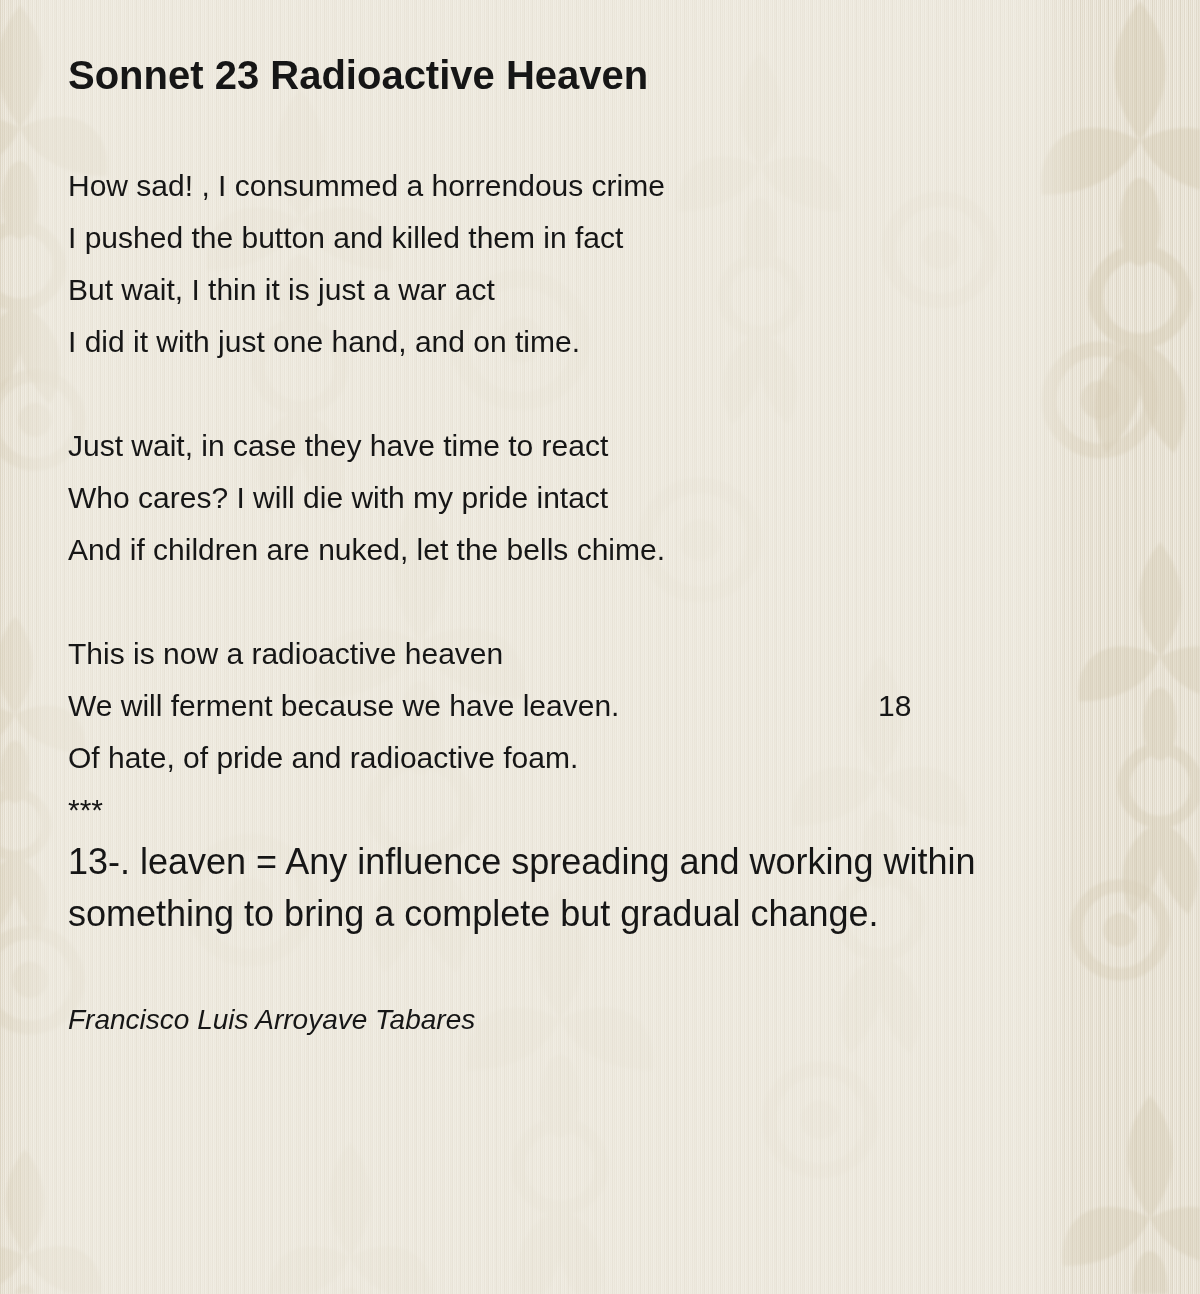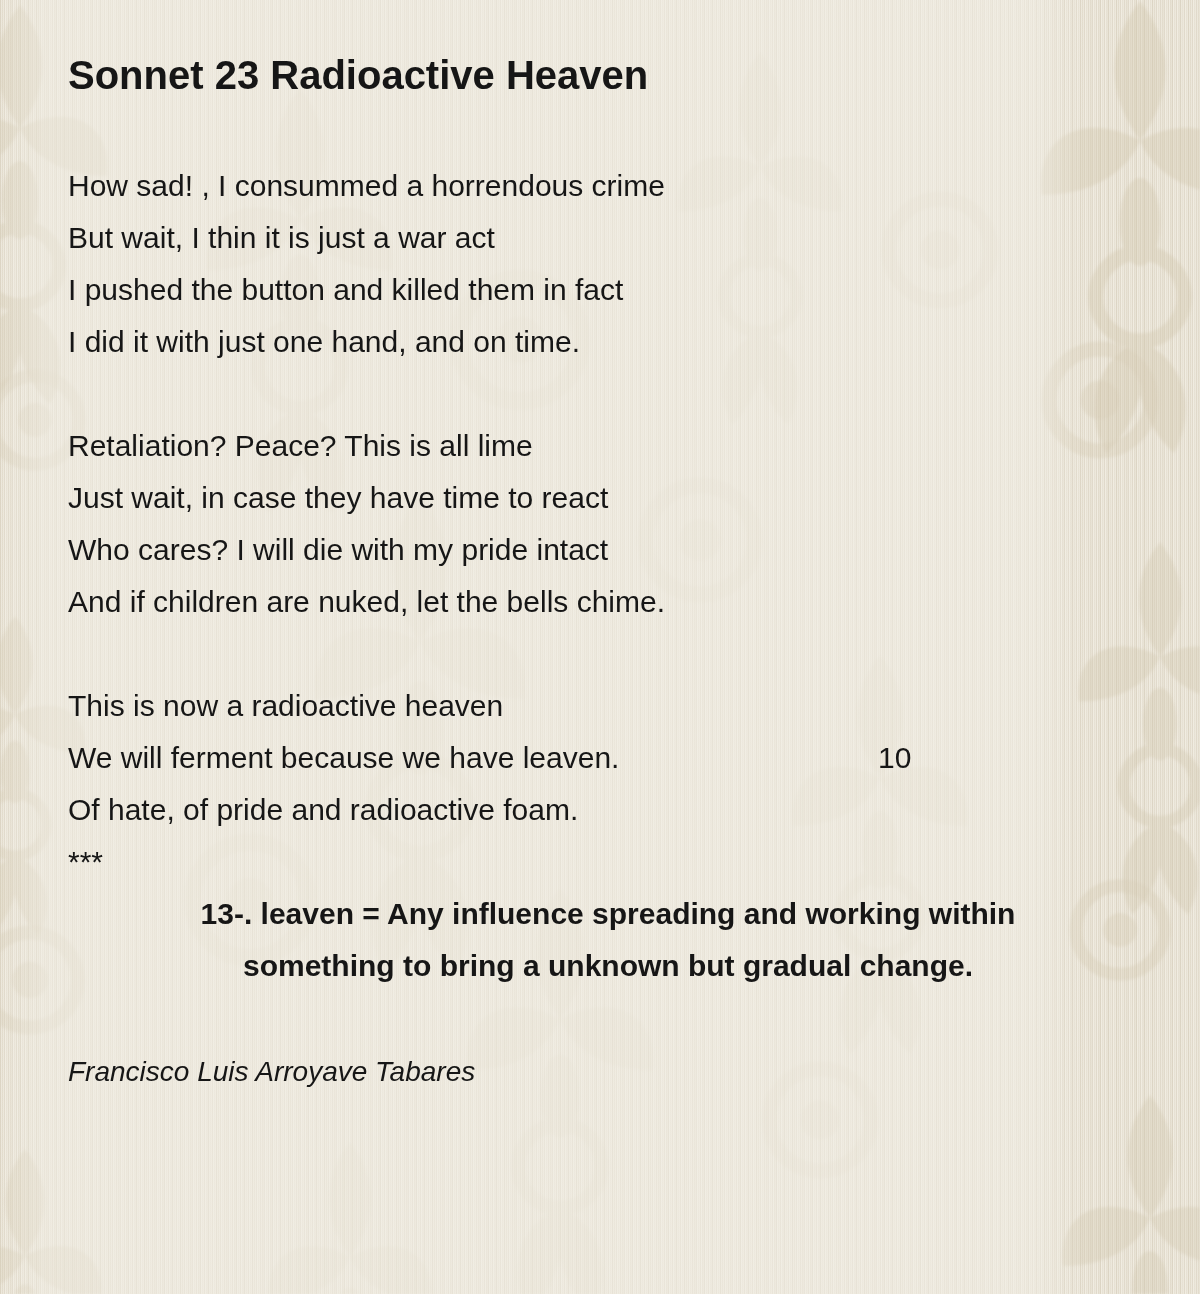--- a/index.html
+++ b/index.html
@@ -47,21 +47,21 @@
     font-size:40px;line-height:46px;font-weight:bold;
   }
   #poem{
     margin-top:62px;
     font-size:30px;font-weight:normal;line-height:52px;
   }
   .stanza:not(:last-child){margin-bottom:52px;}
   .poem-line{position:relative;white-space:pre;}
   .line-note{position:absolute;left:810px;top:0;}
   #footnote{
-    font-size:30px;font-weight:bold;line-height:52px;text-align:center;
+    font-size:36px;font-weight:normal;line-height:52px;
   }
   .author{
     margin-top:56px;
     font-size:28px;line-height:48px;
     font-style:italic;font-weight:400;
   }
 </style>
 </head>
 <body>
 
@@ -108,37 +108,36 @@
     <use href="#fleur" transform="translate(350,1240) scale(1.4)" opacity="0.28"></use>
   </svg>
 
   <div class="bg-wash"></div>
 
   <div class="content">
     <h1 class="title">Sonnet 23 Radioactive Heaven</h1>
     <div id="poem">
         <div class="stanza">
           <div class="poem-line">How sad! , I consummed a horrendous crime</div>
+          <div class="poem-line">I pushed the button and killed them in fact</div>
           <div class="poem-line">But wait, I thin it is just a war act</div>
-          <div class="poem-line">I pushed the button and killed them in fact</div>
           <div class="poem-line">I did it with just one hand, and on time.</div>
         </div>
         <div class="stanza">
-          <div class="poem-line">Retaliation? Peace? This is all lime</div>
           <div class="poem-line">Just wait, in case they have time to react</div>
           <div class="poem-line">Who cares? I will die with my pride intact</div>
           <div class="poem-line">And if children are nuked, let the bells chime.</div>
         </div>
         <div class="stanza">
           <div class="poem-line">This is now a radioactive heaven</div>
-          <div class="poem-line">We will ferment because we have leaven.<span class="line-note">10</span></div>
+          <div class="poem-line">We will ferment because we have leaven.<span class="line-note">18</span></div>
           <div class="poem-line">Of hate, of pride and radioactive foam.</div>
           <div class="poem-line">***</div>
         </div>
       </div>
     <div id="footnote">
         <div class="poem-line">13-. leaven = Any influence spreading and working within</div>
-        <div class="poem-line">something to bring a unknown but gradual change.</div>
+        <div class="poem-line">something to bring a complete but gradual change.</div>
       </div>
     <div class="author">Francisco Luis Arroyave Tabares</div>
   </div>
 
 </div>
 
 </body></html>

